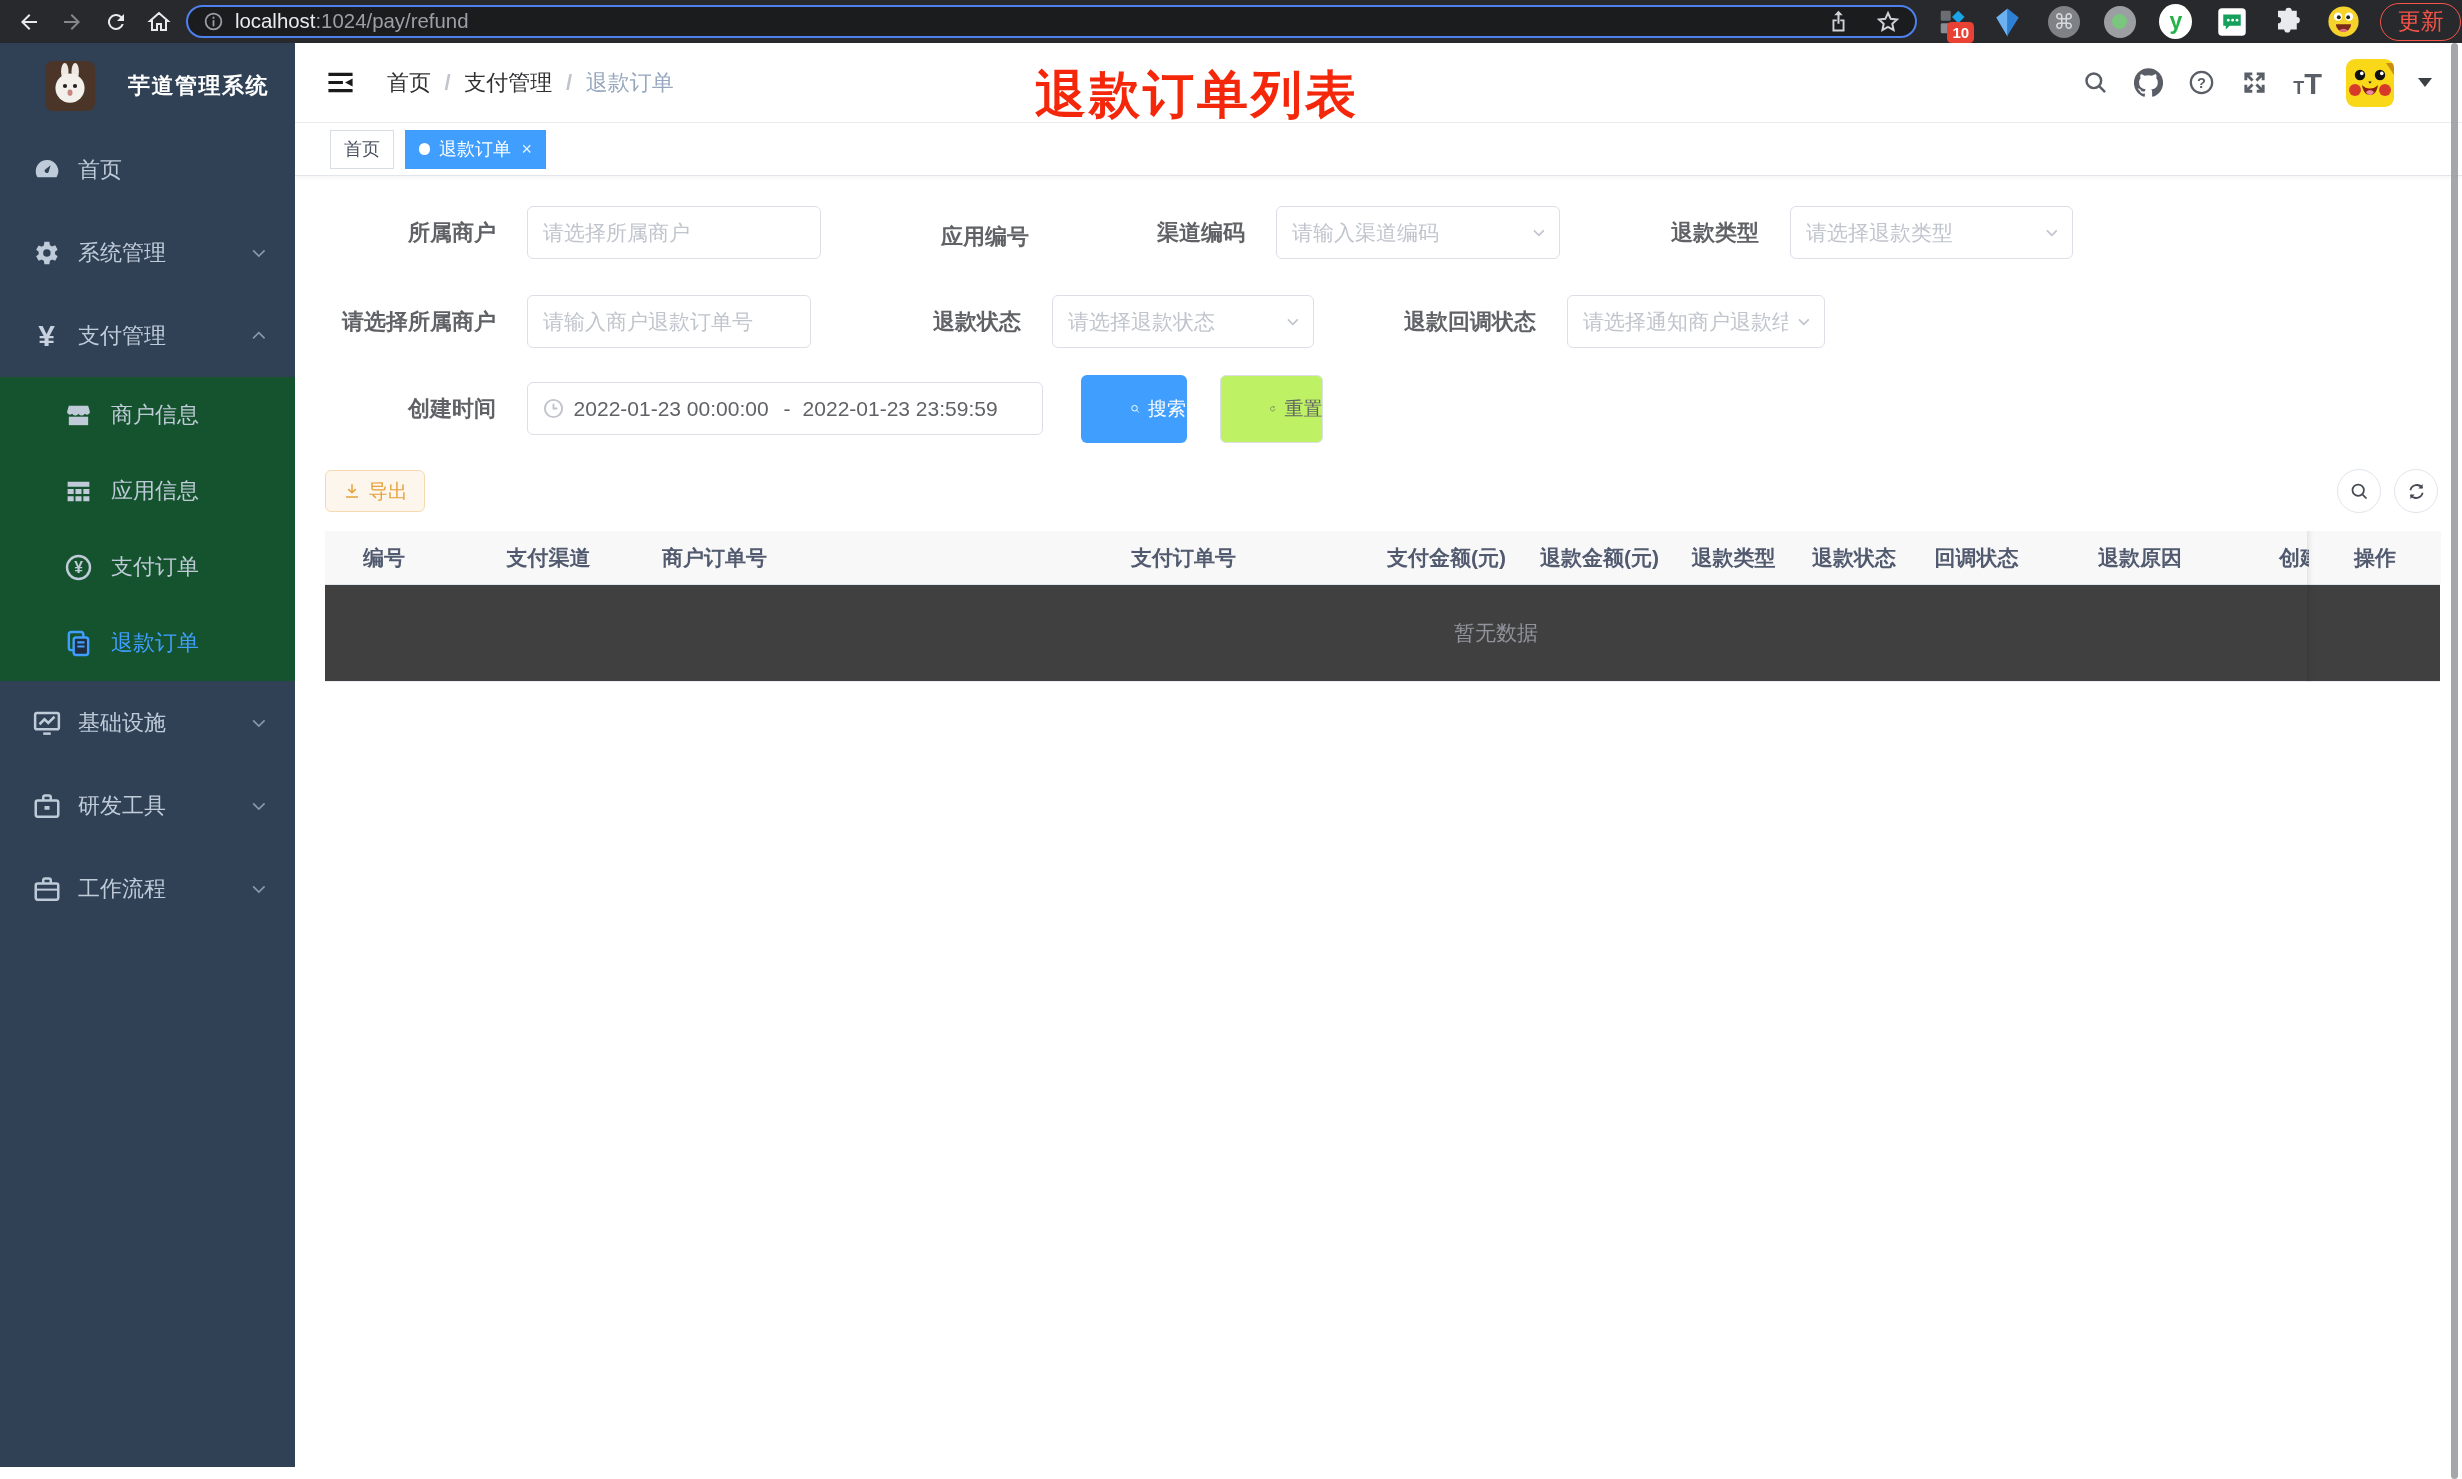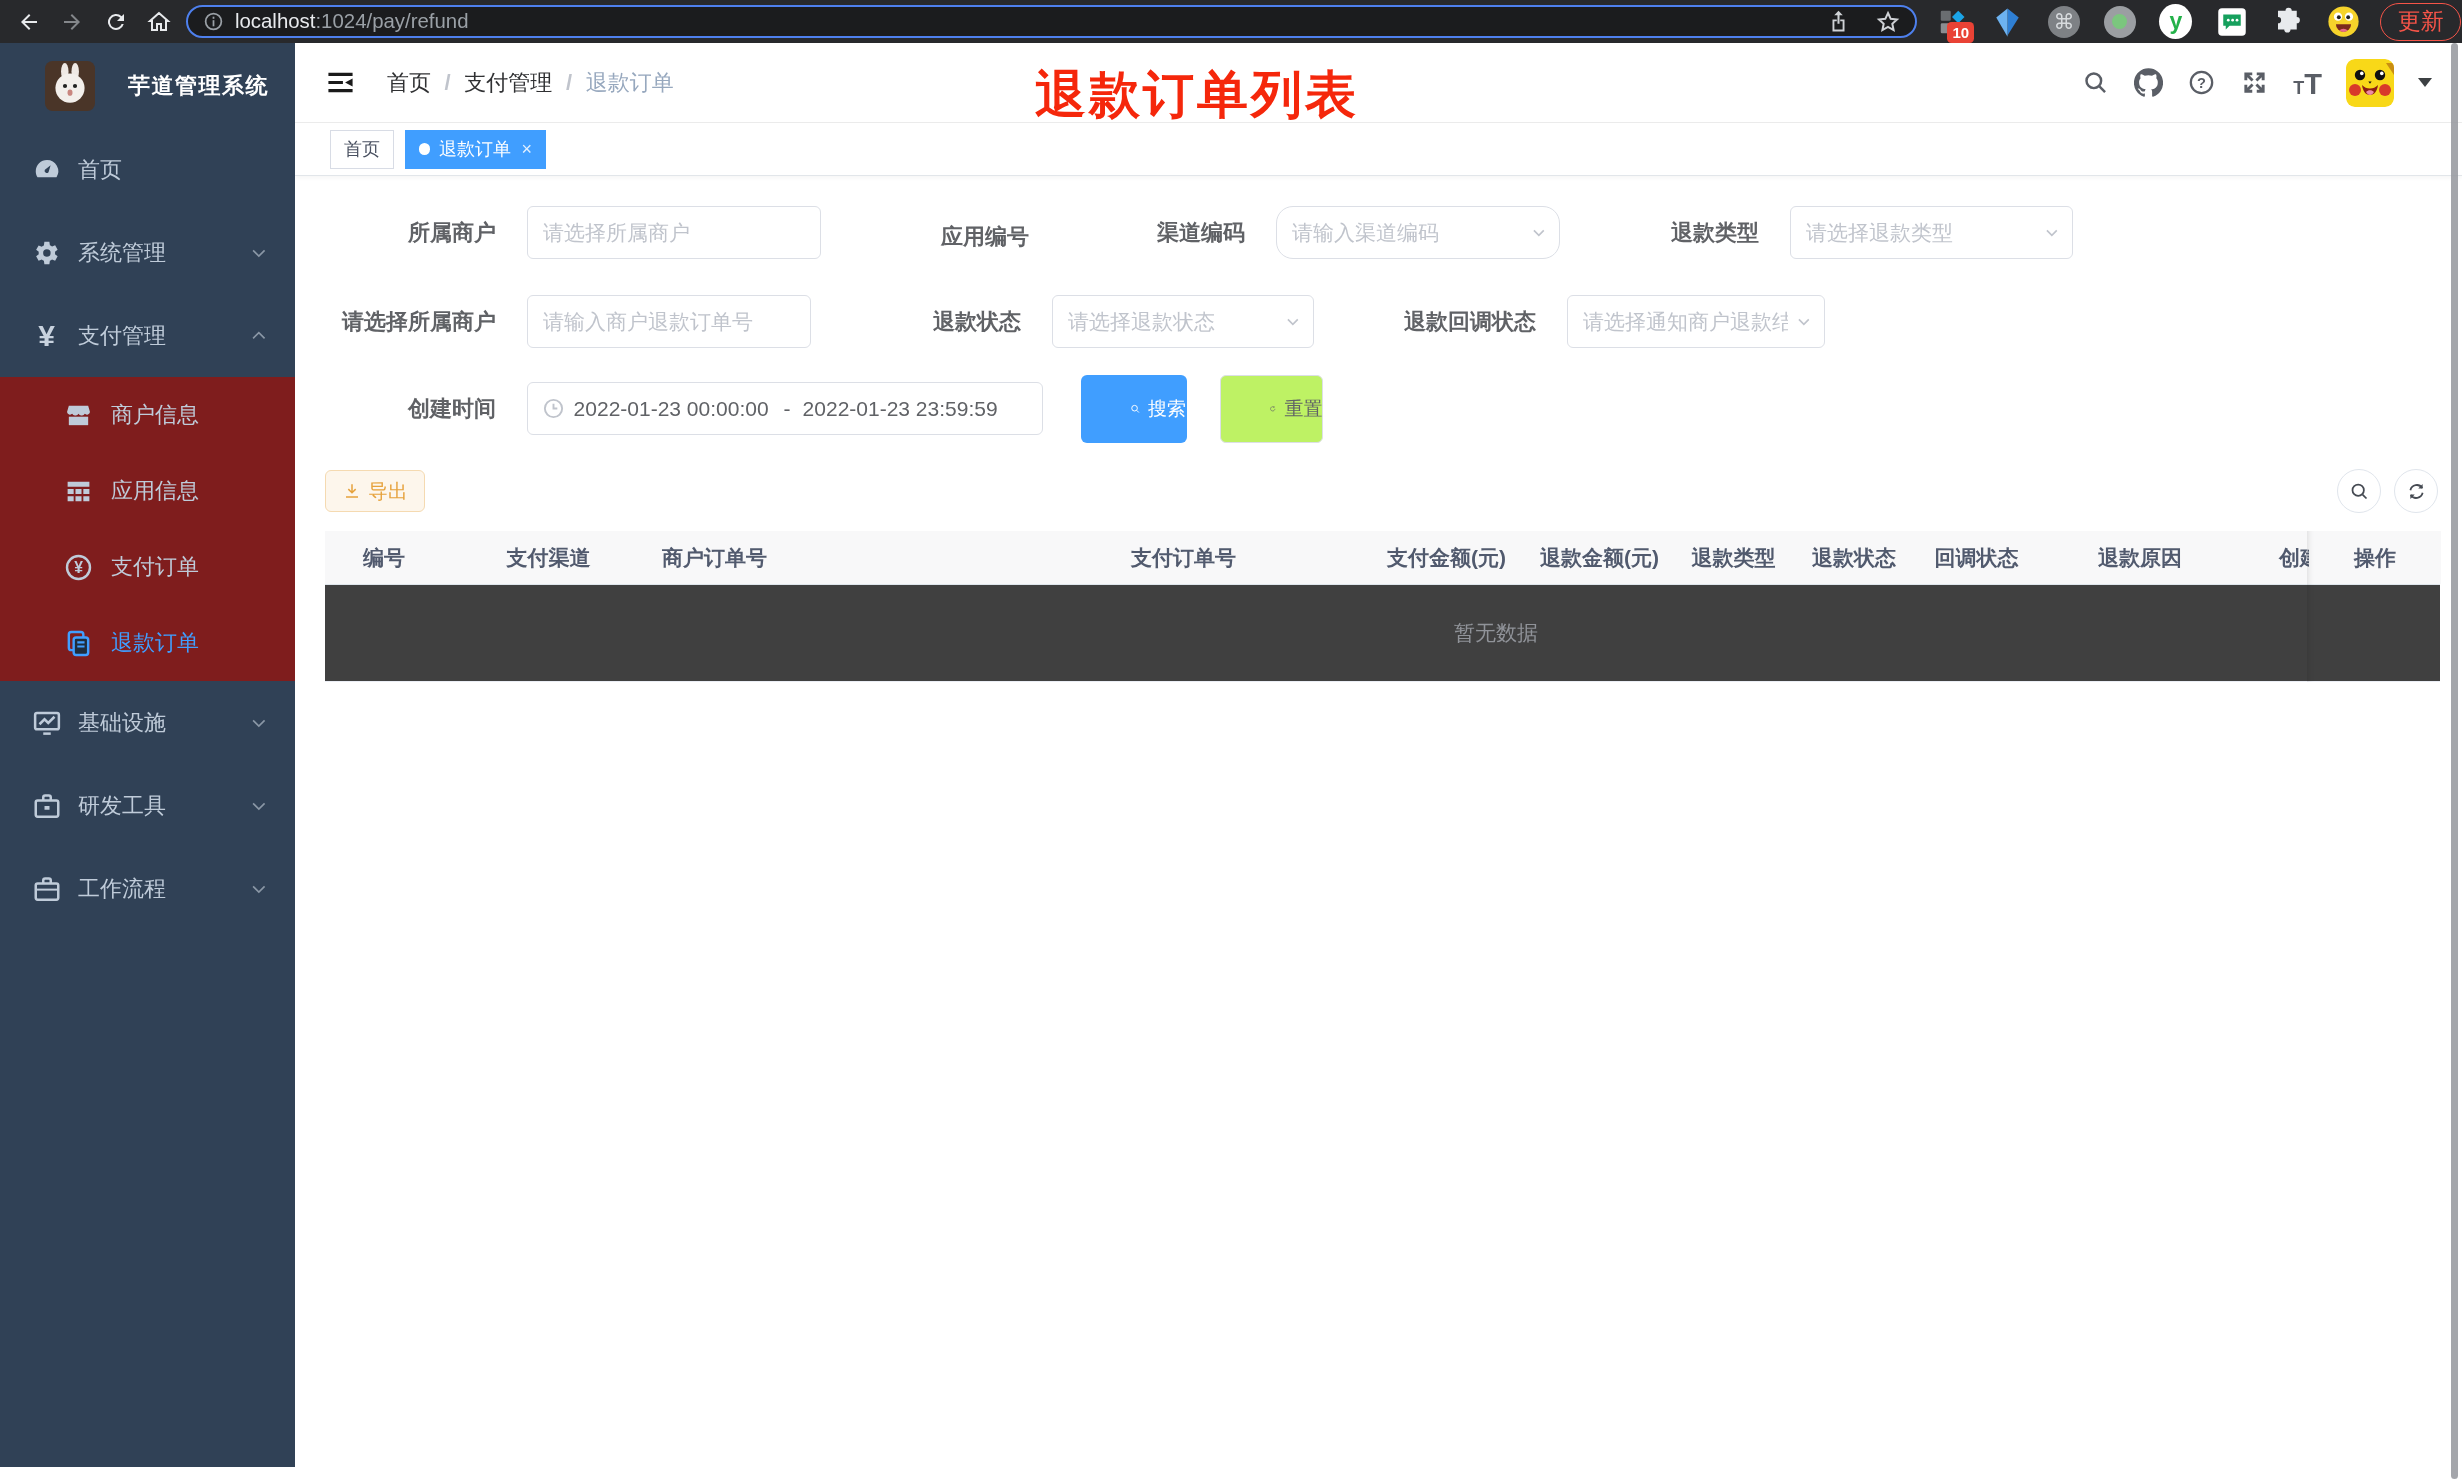--- a/index.html
+++ b/index.html
@@ -28,21 +28,21 @@
   
   .sidebar { position:absolute; left:0; top:43px; width:295px; bottom:12px; background:#304156; z-index:10; }
   .logo-row { height:85px; display:flex; align-items:center; padding-left:45px; }
   .logo-avatar { width:50px; height:50px; border-radius:7.6px; overflow:hidden; flex:none; }
   .logo-title { margin-left:33px; color:#fff; font-size:22px; font-weight:700; letter-spacing:1.5px; }
   .menu-item { height:83px; display:flex; align-items:center; padding:0 26px 0 30px;
     color:#bfcbd9; font-size:22px; cursor:pointer; }
   .mi-icon { width:33px; display:flex; justify-content:center; flex:none; }
   .mi-label { margin-left:15px; white-space:nowrap; }
   .mi-chevron { margin-left:auto; }
-  .submenu { background:#7f1d1d; }
+  .submenu { background:#14532d; }
   .submenu .menu-item { height:76px; padding-left:63px; }
   .submenu .mi-icon { width:30px; }
   .submenu .mi-label { margin-left:18px; }
   .menu-item.active { color:#409eff; }
 
   
   .main { position:absolute; left:295px; top:43px; right:0; bottom:0; background:#fff; }
   .navbar { height:80px; display:flex; align-items:center; padding:0 30px; position:relative;
     border-bottom:0.8px solid #ececec; background:#fff; }
   .hamburger { width:30px; height:30px; display:flex; align-items:center; justify-content:center; cursor:pointer; flex:none; }
@@ -72,21 +72,21 @@
   .lbl { font-size:22px; font-weight:700; color:#606266; text-align:right; padding-right:18px; white-space:nowrap; }
   .inp, .sel, .date { height:53px; border:0.8px solid #dcdfe6; border-radius:6px; background:#fff; }
   .inp { font-size:21px; color:#606266; padding:0 15px; outline:none; width:100%;
     font-family:"Liberation Sans","DejaVu Sans",sans-serif; }
   .inp::placeholder { color:#c0c4cc; }
   .sel { display:flex; align-items:center; padding:0 10.6px 0 15px; cursor:pointer; }
   .sel .ph { color:#c0c4cc; font-size:21px; white-space:nowrap; overflow:hidden; flex:1; }
   .sel .arr { flex:none; margin-left:6px; }
   .w-l1 { width:189px; } .w-i1 { width:294px; }
   .w-l2 { width:213px;margin-top:8px; } .w-i2 { width:281px; }
-  .w-l3 { width:203px; } .w-i3 { width:284px;border-radius:17px; }
+  .w-l3 { width:203px; } .w-i3 { width:284px; }
   .w-l4 { width:204px; } .w-i4 { width:283px; }
   .w-r2i1 { width:284px; } .w-r2l2 { width:215px; } .w-r2i2 { width:262px; }
   .w-r2l3 { width:227px; } .w-r2i3 { width:258px; }
   .date { width:516px; display:flex; align-items:center; padding:0 13.6px; gap:9px; }
   .date .dval { font-size:21px; color:#606266; white-space:nowrap; overflow:hidden; width:198px; flex:none; }
   .date .dsep { color:#606266; font-size:21px; flex:none; margin:0 3px; }
   .btn { height:68px; border-radius:6px; font-size:19px; display:inline-flex; align-items:center;
     justify-content:center; gap:7.6px; cursor:pointer; border:0.8px solid transparent; white-space:nowrap;padding-left:48px; }
   .btn-search { width:106px; background:#409eff; color:#fff; margin-left:25px; }
   .btn-reset { width:103px; background:#bef264; color:#606266; border-color:#dcdfe6; margin-left:20.4px; }

